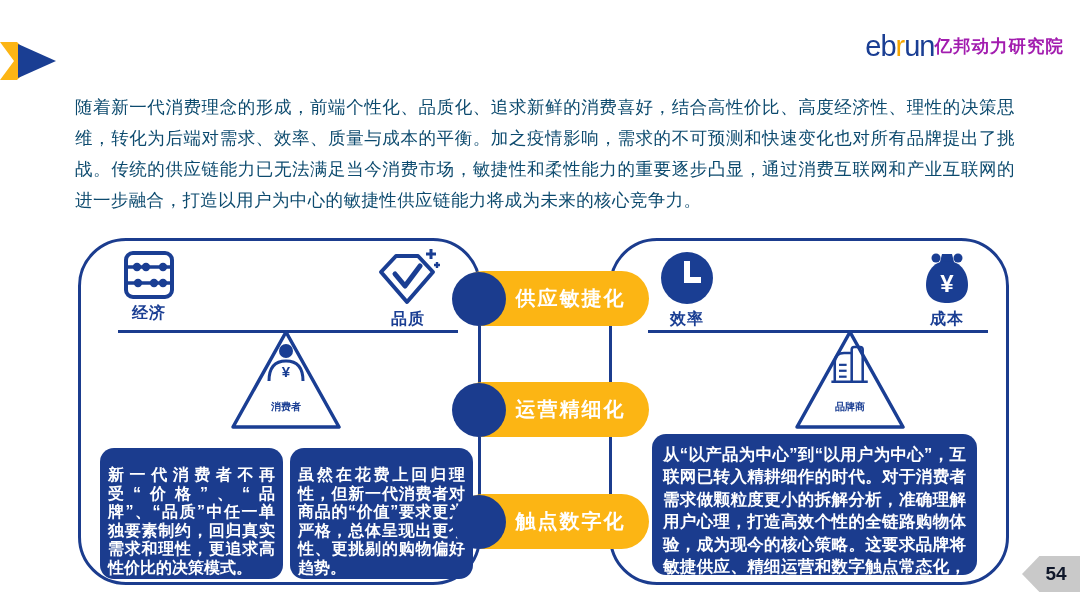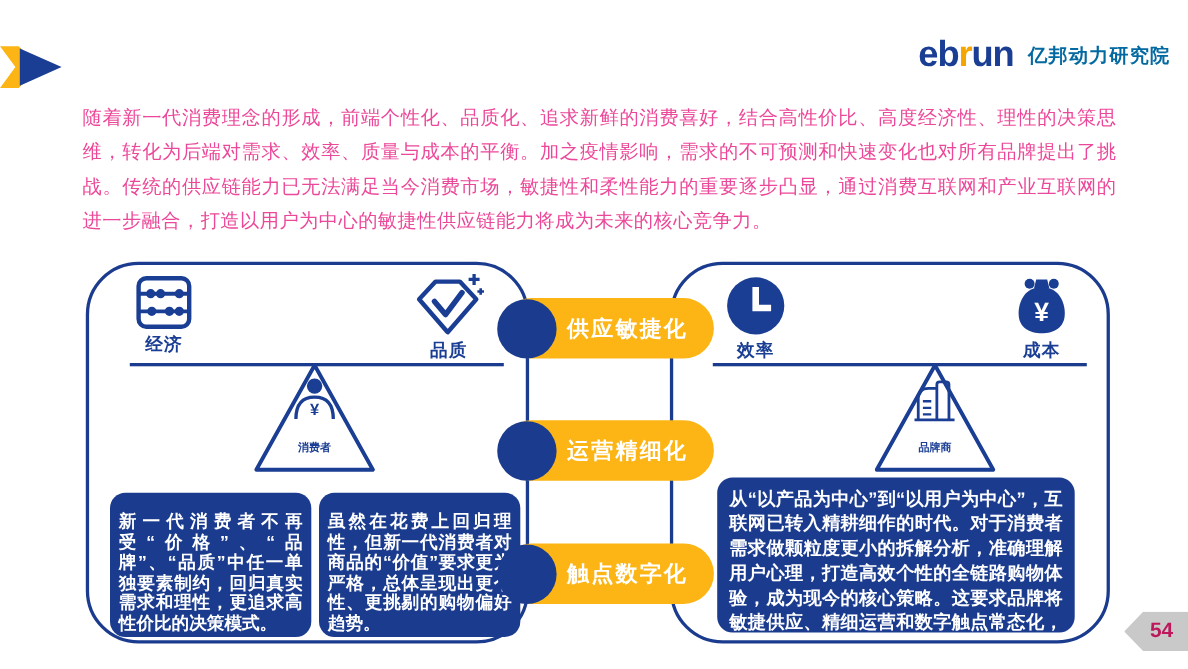--- a/index.html
+++ b/index.html
@@ -8,28 +8,28 @@
     overflow:hidden; font-family:"Liberation Sans","DejaVu Sans",sans-serif;
   }
 
   
   .hdr-arrows { position:absolute; left:0; top:38px; }
   .page-title {
     position:absolute; left:84px; top:36px; margin:0;
     font-size:26px; font-weight:bold; color:#1a3e93; letter-spacing:1px;
   }
   .logo { position:absolute; right:16px; top:32px; display:flex; align-items:flex-end; }
-  .logo-word { font-size:33px; font-weight:bold; color:#1a3e93; letter-spacing:-1px; line-height:1; }
+  .logo-word { font-size:29px; font-weight:normal; color:#1a3e93; letter-spacing:-1px; line-height:1; }
   .logo-r { color:#f6a500; }
-  .logo-cn { font-size:17.5px; font-weight:bold; color:#0369a1; margin-left:13px; padding-bottom:3px; letter-spacing:1px; }
+  .logo-cn { font-size:17.5px; font-weight:bold; color:#a21caf; margin-left:0; padding-bottom:3px; letter-spacing:1px; }
 
   
   .intro {
     position:absolute; left:75px; top:92px; width:940px; margin:0;
-    font-size:17.5px; color:#ec4899; line-height:31px; text-align:justify;
+    font-size:17.5px; color:#0c4a6e; line-height:31px; text-align:justify;
     letter-spacing:0.4px;
   }
 
   
   .panel {
     position:absolute; top:238px; height:347px; box-sizing:border-box;
     border:3px solid #1b3c8e; border-radius:48px; background:#fff;
   }
   .left-panel  { left:78px;  width:403px; }
   .right-panel { left:609px; width:400px; }
@@ -62,21 +62,21 @@
   .pill-dot {
     position:absolute; left:452px; width:54px; height:54px; border-radius:50%;
     background:#1b3c8e; z-index:4;
   }
 
   
   .page-tag {
     position:absolute; right:0; top:556px; width:58px; height:36px; box-sizing:border-box;
     background:#c9c9c9; clip-path:polygon(0 50%, 30% 0, 100% 0, 100% 100%, 30% 100%);
     display:flex; align-items:center; justify-content:center; padding-left:10px;
-    color:#be185d; font-weight:bold; font-size:19px;
+    color:#0f172a; font-weight:bold; font-size:19px;
   }
 </style>
 </head>
 <body>
 
 <div class="slide">
 
   <svg class="hdr-arrows" width="60" height="48" viewBox="0 0 60 48">
     <polygon points="0,4 17,4 36,23 17,42 0,42 14,23" fill="#fcb514"></polygon>
     <polygon points="18,6 56,23 18,40" fill="#1a3e93"></polygon>

